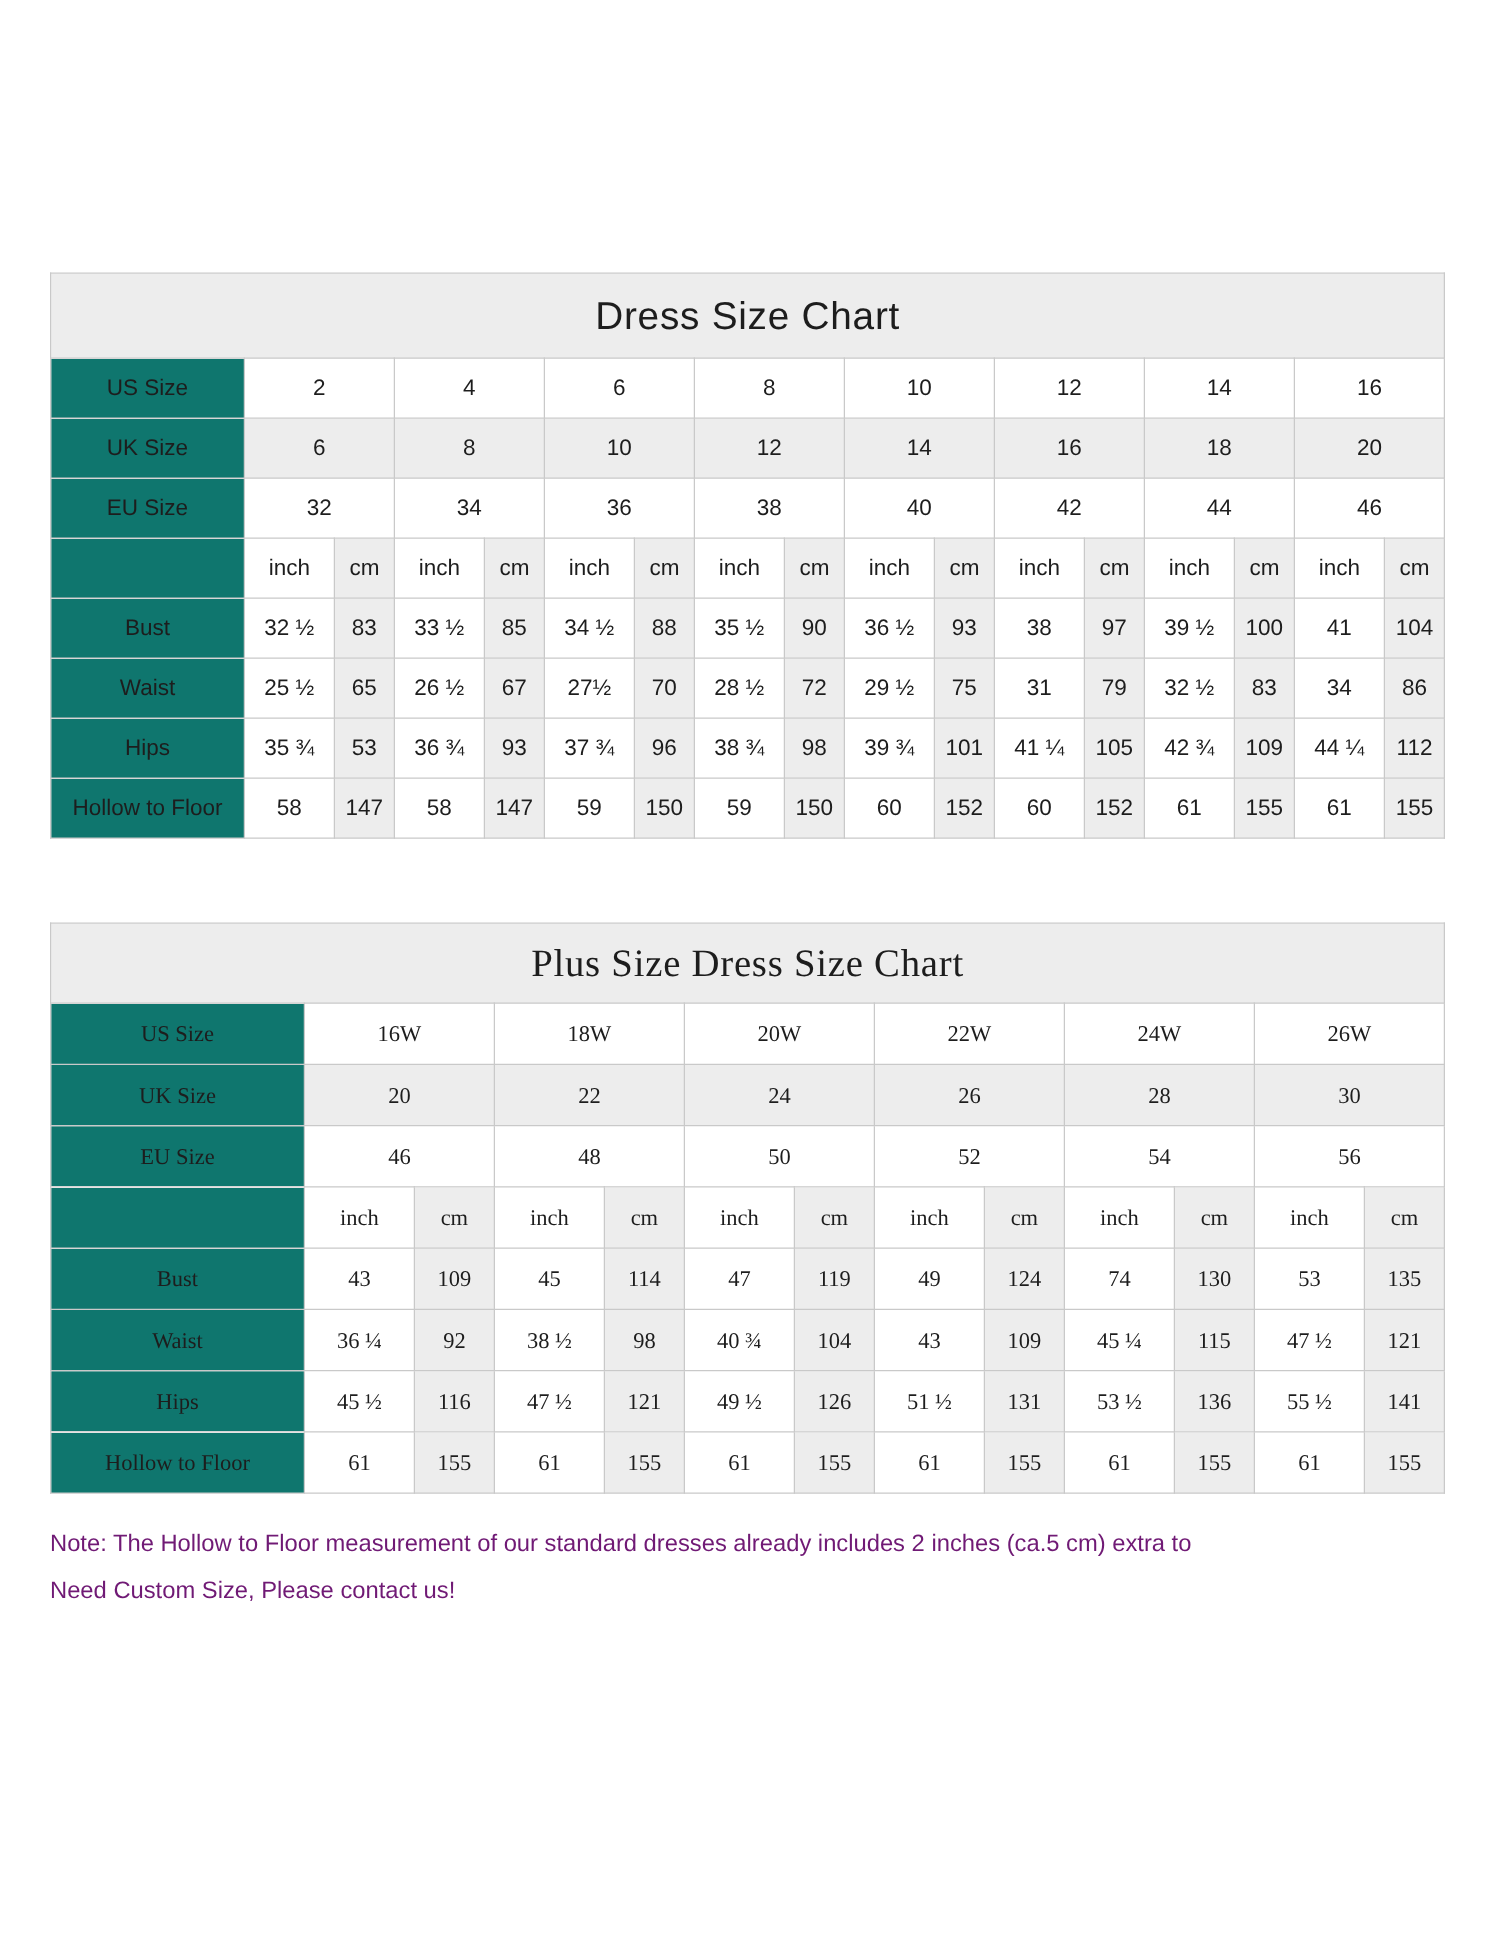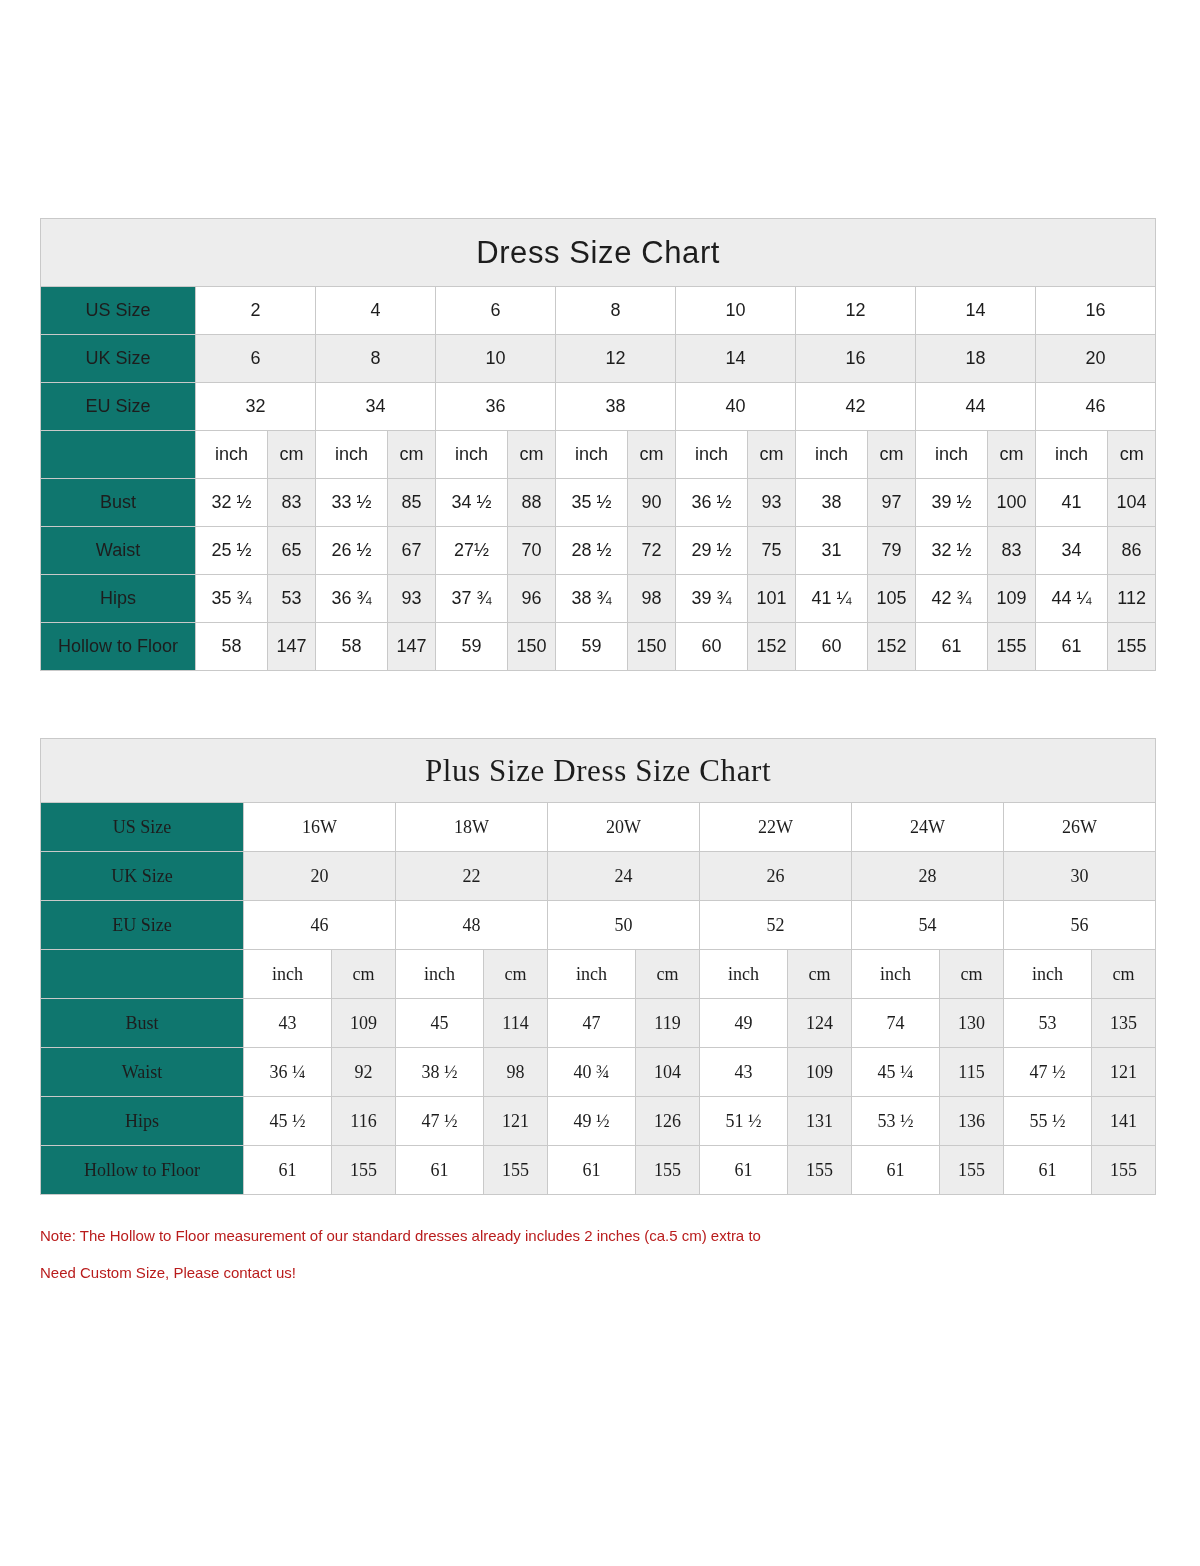--- a/index.html
+++ b/index.html
@@ -10,21 +10,21 @@
         font-size:18px;font-weight:normal;padding:0;overflow:hidden;white-space:nowrap;}
   .r-title th{font-size:31px;letter-spacing:0.6px;background:#ededed;height:67px;font-weight:normal;}
   .t1 tr{height:48px;}
   .t2 tr{height:49px;font-family:Liberation Serif, serif;}
   .t2 .r-title th{height:63px;}
   .t2{margin-top:67px;}
   .lab{background:#0f766e;}
   .g{background:#ededed;}
   .c{background:#ededed;}
   .w,.i{background:#ffffff;}
-  .notes{margin-top:22px;font-size:15px;line-height:37px;color:#b91c1c;}
+  .notes{margin-top:22px;font-size:19px;line-height:37px;color:#701a75;}
   
   .t1 col.cl{width:155px;} .t1 col.ci{width:72px;} .t1 col.cc{width:48px;}
   
   .t2 col.cl{width:203px;} .t2 col.ci{width:88px;} .t2 col.cc{width:64px;}
 </style>
 </head>
 <body>
 
 <div class="page">
 

